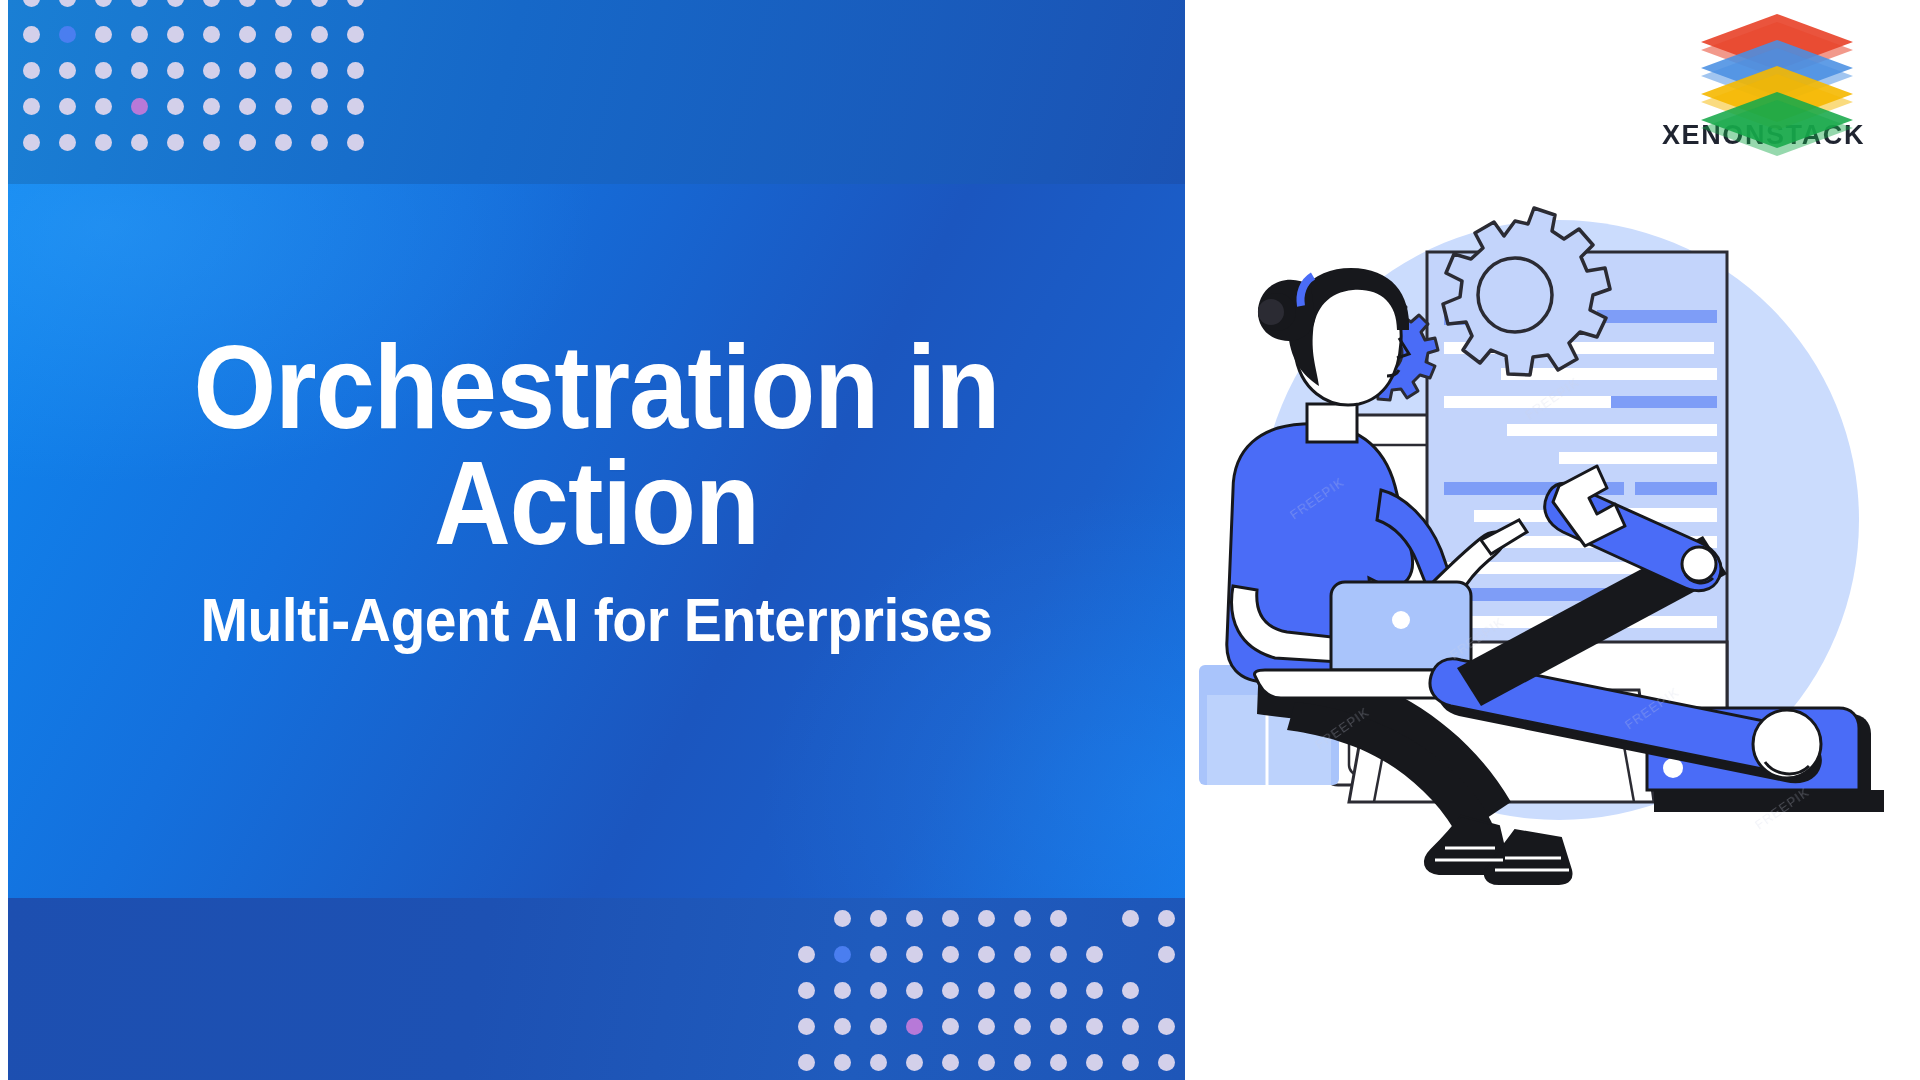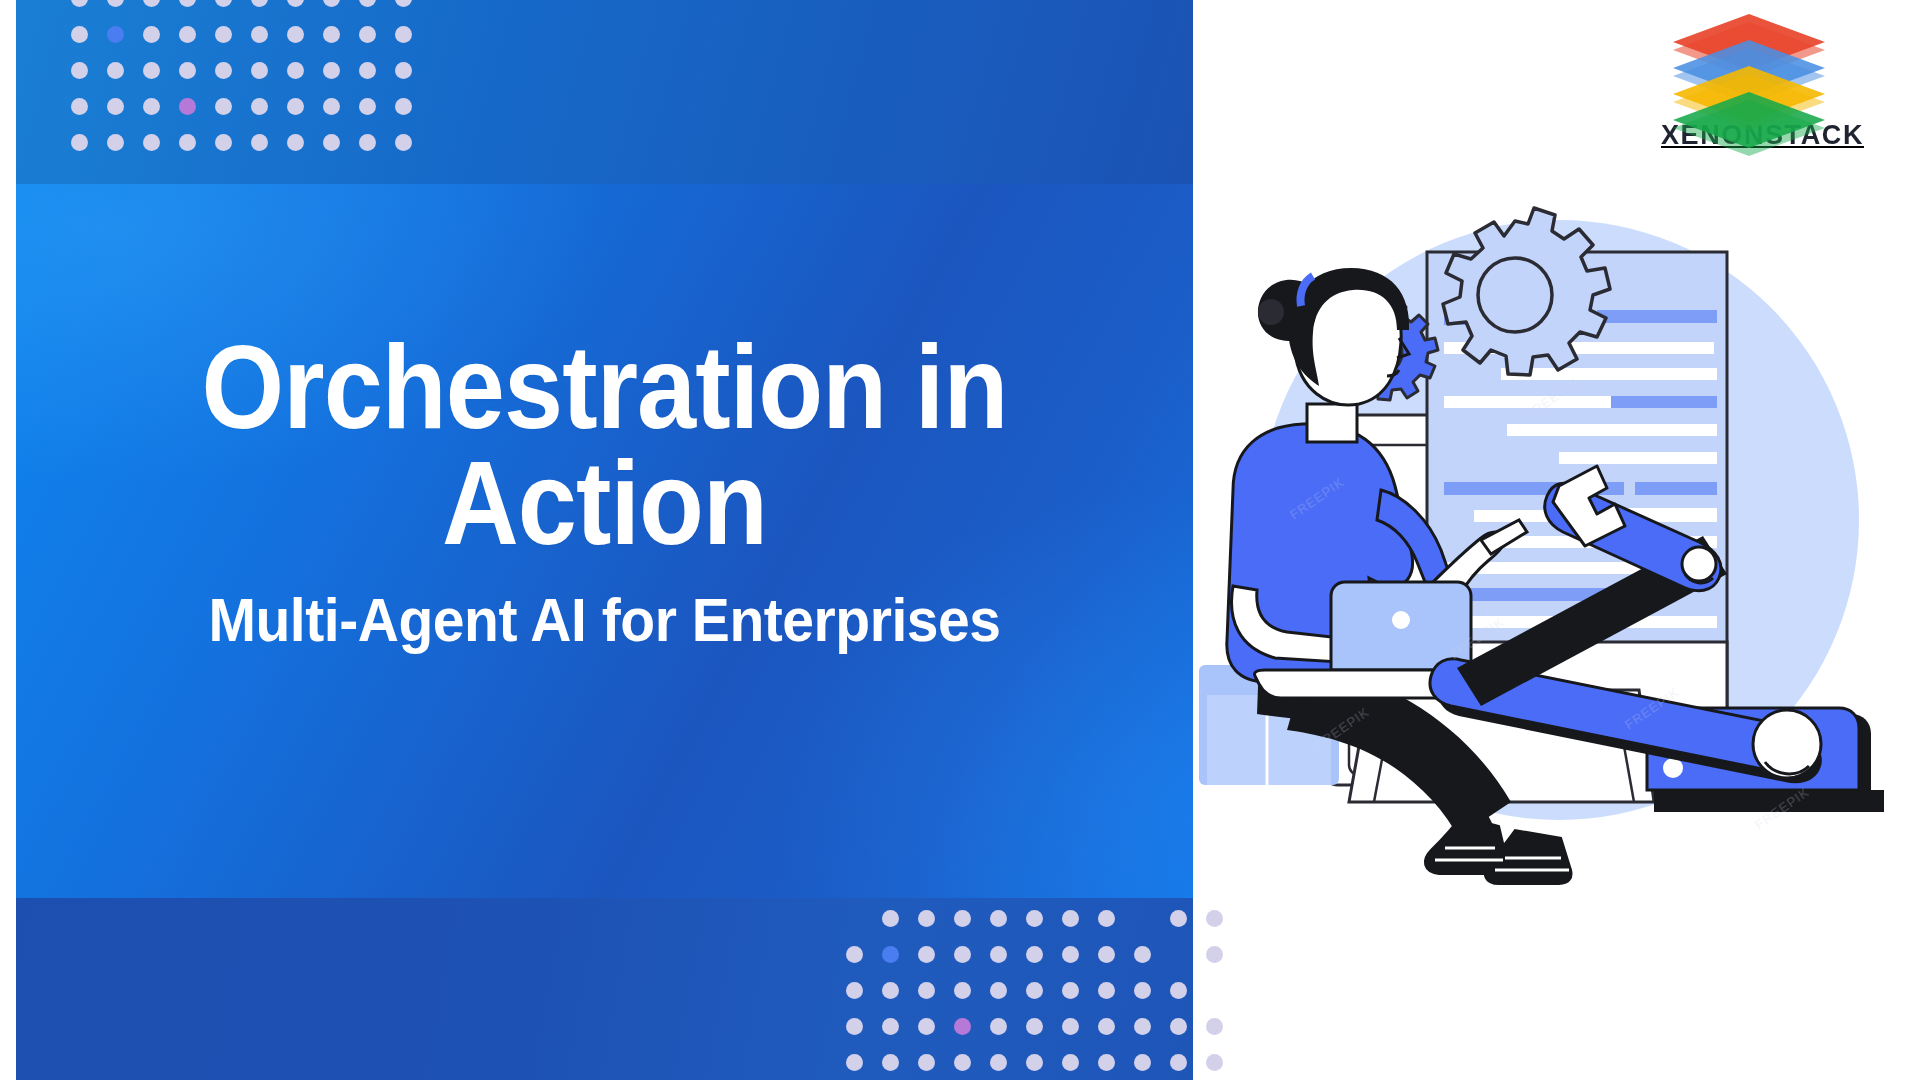--- a/index.html
+++ b/index.html
@@ -1,20 +1,20 @@
 <!DOCTYPE html>
 <html><head>
 <meta charset="utf-8">
 <style>
   html,body{margin:0;padding:0;background:#fff;}
   body{width:1920px;height:1080px;overflow:hidden;font-family:"Liberation Sans",sans-serif;}
   #stage{position:relative;width:1920px;height:1080px;background:#ffffff;overflow:hidden;}
 
   
-  #blue-panel{position:absolute;left:16px;top:0;width:1177px;height:1080px;overflow:hidden;padding-left:40px;}
+  #blue-panel{position:absolute;left:8px;top:0;width:1177px;height:1080px;overflow:hidden;}
   .band{position:absolute;left:0;width:1177px;overflow:hidden;}
   #band-top{top:0;height:184px;background:linear-gradient(105deg,#1a7fd4 0%,#1668c8 42%,#1b53b4 100%);}
   #band-main{top:184px;height:714px;background:linear-gradient(118deg,#0f86ef 0%,#1470dd 30%,#1b56bf 62%,#1b5ec9 80%,#1374e4 100%);}
   #band-bottom{top:898px;height:182px;background:linear-gradient(100deg,#1d4fb0 0%,#1d51b3 40%,#1f5bbd 72%,#1e56b8 100%);}
 
   
   #band-main:after{content:"";position:absolute;inset:0;
     background:radial-gradient(ellipse 70% 60% at 8% 6%, rgba(70,175,255,.30), rgba(70,175,255,0) 60%),
                radial-gradient(ellipse 55% 70% at 98% 86%, rgba(40,150,255,.28), rgba(40,150,255,0) 62%);}
 
@@ -32,21 +32,21 @@
     transform:scaleX(.90);transform-origin:50% 50%;
     text-shadow:0 1px 2px rgba(0,0,0,.05);
   }
   #subheadline{
     margin:26px 0 0 0;color:#ffffff;font-weight:700;font-size:62px;line-height:1.05;
     letter-spacing:-.5px;font-family:"Liberation Sans","DejaVu Sans",sans-serif;
     transform:scaleX(.92);transform-origin:50% 50%;
   }
 
   
-  #logo{position:absolute;right:56px;top:8px;width:230px;text-align:right;text-decoration:underline;}
+  #logo{position:absolute;right:28px;top:8px;width:230px;text-align:left;}
   #logo-mark{position:relative;width:160px;height:110px;margin:0 auto;}
   .layer{position:absolute;left:0;width:160px;height:78px;}
   .layer svg{display:block;width:160px;height:78px;}
   #logo-word{margin-top:2px;font-size:27px;font-weight:700;letter-spacing:1.6px;
     color:#1f2430;font-family:"Liberation Sans",sans-serif;}
 
   
   #illustration{position:absolute;left:1177px;top:0;width:743px;height:1080px;}
   #illustration svg{position:absolute;left:50%;top:50%;transform:translate(-50%,-50%);
      width:700px;height:700px;}

